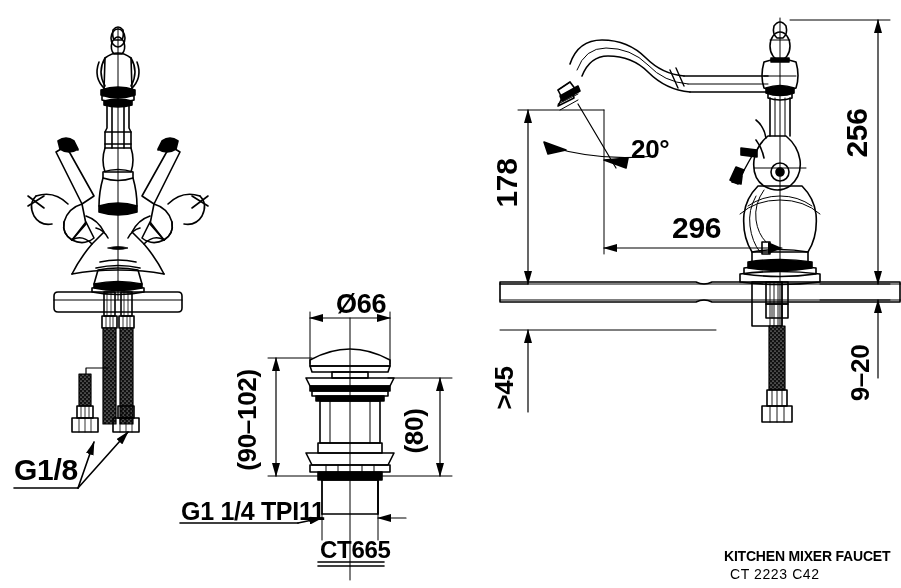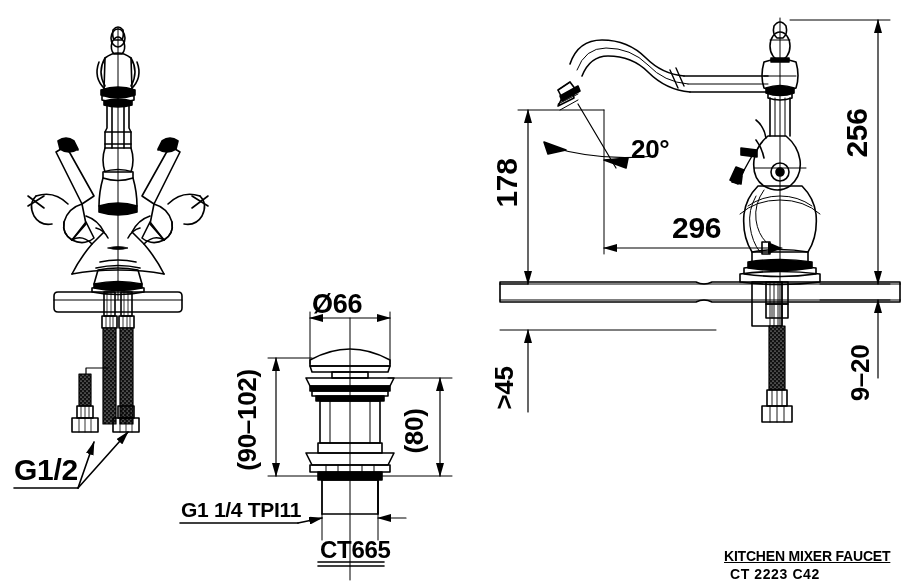--- a/index.html
+++ b/index.html
@@ -26,24 +26,24 @@
   .t-178{font-size:30px;}
   .t-256{font-size:30px;}
   .t-179{font-size:30px;}
   .t-20deg{font-size:26px;}
   .t-45{font-size:26px;}
   .t-920{font-size:26px;}
   .t-d66{font-size:27px;}
   .t-90102{font-size:26px;}
   .t-80{font-size:26px;}
   .t-g12{font-size:30px;}
-  .t-g114{font-size:21px;}
+  .t-g114{font-size:25px;}
   .t-ct665{font-size:24px;}
   .title-main{font-size:14px;font-weight:bold;letter-spacing:-0.2px;}
-  .title-sub{font-size:14px;font-weight:bold;letter-spacing:0.6px;}
+  .title-sub{font-size:14px;font-weight:normal;letter-spacing:0.6px;}
 </style>
 </head>
 <body>
 
 <div id="sheet">
 
   <svg width="901" height="588" viewBox="0 0 901 588" shape-rendering="geometricPrecision">
     <defs>
       <marker id="ar" markerWidth="14" markerHeight="8" refX="13" refY="4" orient="auto" markerUnits="userSpaceOnUse">
         <path d="M0,0 L14,4 L0,8 z" fill="#000"></path>
@@ -379,28 +379,28 @@
   <div class="dimtext vtext t-256" style="left:832px;top:118px;transform:rotate(-90deg);">256</div>
 
   <div class="dimtext t-179" style="left:672px;top:213px;">296</div>
 
   <div class="dimtext t-20deg" style="left:631px;top:136px;">20°</div>
 
   <div class="dimtext vtext t-45" style="left:482px;top:375px;transform:rotate(-90deg);">&gt;45</div>
 
   <div class="dimtext vtext t-920" style="left:832px;top:360px;transform:rotate(-90deg);">9–20</div>
 
-  <div class="dimtext t-d66" style="left:312px;top:291px;">Ø66</div>
+  <div class="dimtext t-d66" style="left:336px;top:291px;">Ø66</div>
 
   <div class="dimtext vtext t-90102" style="left:196px;top:407px;transform:rotate(-90deg);">(90–102)</div>
 
   <div class="dimtext vtext t-80" style="left:391px;top:418px;transform:rotate(-90deg);">(80)</div>
 
-  <div class="dimtext t-g12" style="left:14px;top:455px;">G1/2</div>
+  <div class="dimtext t-g12" style="left:14px;top:455px;">G1/8</div>
 
   <div class="dimtext t-g114" style="left:181px;top:499px;">G1 1/4 TPI11</div>
 
   <div class="dimtext t-ct665" style="left:320px;top:538px;">CT665</div>
 
-  <div class="dimtext title-main" style="left:724px;top:549px;text-decoration:underline;">KITCHEN MIXER FAUCET</div>
+  <div class="dimtext title-main" style="left:724px;top:549px;">KITCHEN MIXER FAUCET</div>
   <div class="dimtext title-sub" style="left:730px;top:567px;">CT 2223 C42</div>
 
 </div>
 
 </body></html>

